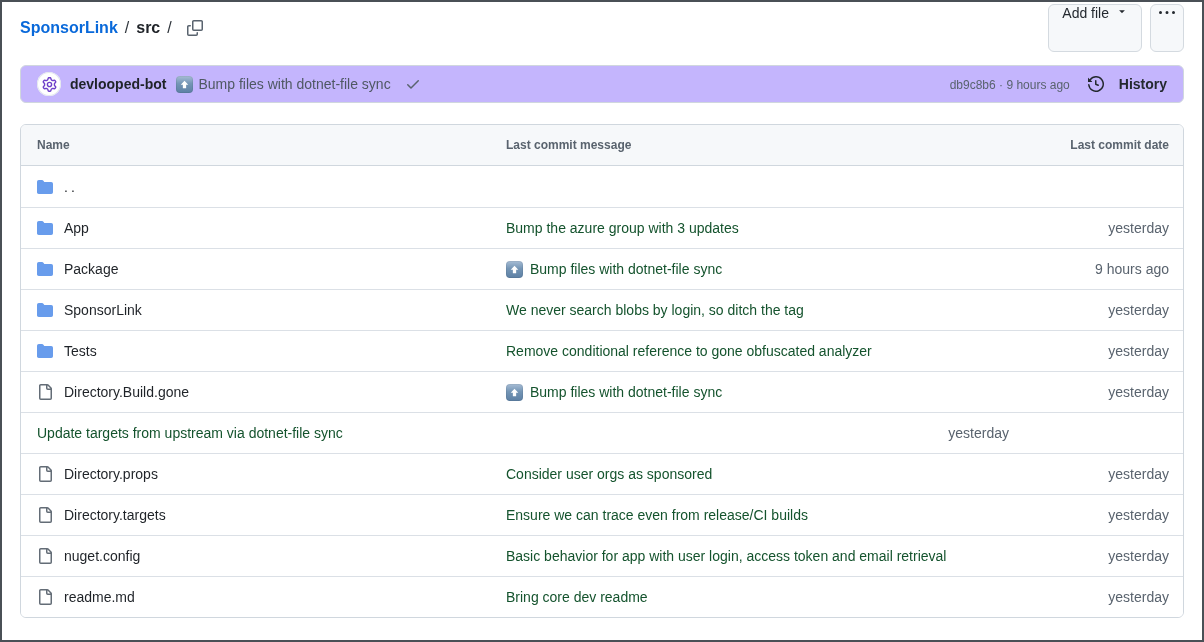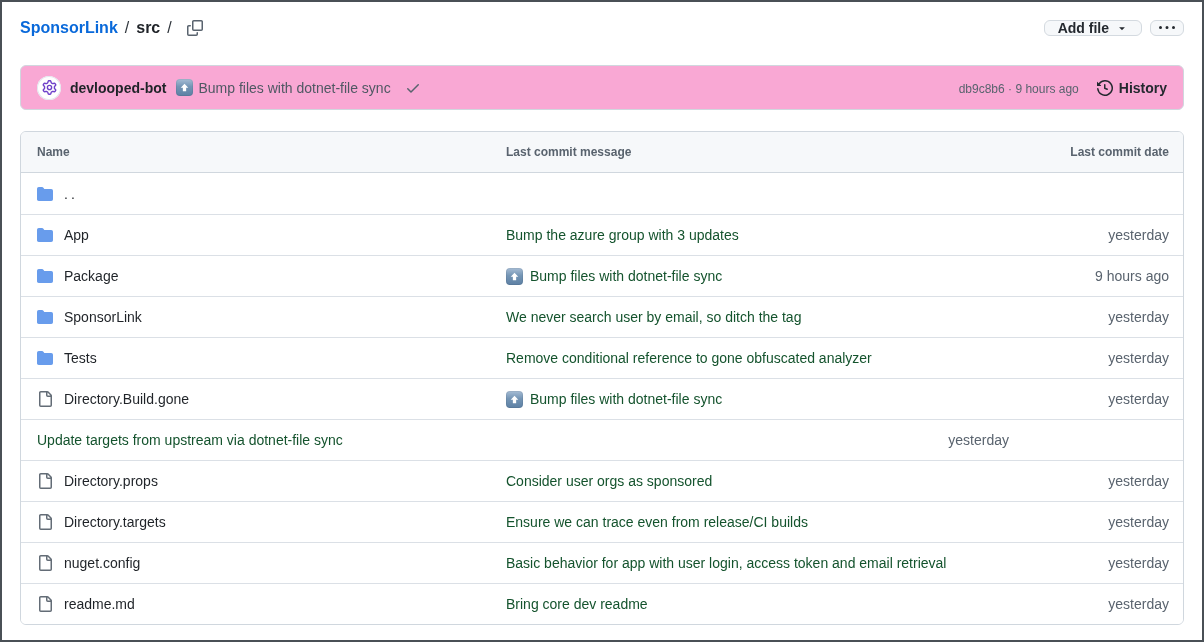--- a/index.html
+++ b/index.html
@@ -15,47 +15,47 @@
   .topbar { display:flex; justify-content:space-between; align-items:center; height:36px; }
   .breadcrumb { display:flex; align-items:center; gap:7px; font-size:16px; }
   .breadcrumb .repo-link { color:#0969da; font-weight:700; text-decoration:none; cursor:pointer; }
   .breadcrumb .sep { color:#30363d; font-weight:400; }
   .breadcrumb .cur { color:#1f2328; font-weight:700; }
   .copy-btn { background:none; border:none; margin-left:8px; padding:0; display:flex; align-items:center; cursor:pointer; color:#59636e; }
   .copy-btn svg { width:16px; height:16px; fill:#59636e; }
 
   .actions { display:flex; align-items:center; gap:8px; }
   .btn {
-    display:inline-flex; align-items:center; justify-content:center; gap:7px;
-    height:16px; padding:0 13px; background:#f6f8fa;
+    display:inline-flex; align-items:flex-start; justify-content:center; gap:7px;
+    height:48px; padding:0 13px; background:#f6f8fa;
     border:1px solid #d4dae0; border-radius:6px;
-    font-family:inherit; font-size:14px; font-weight:700; color:#24292f; cursor:pointer;
+    font-family:inherit; font-size:14px; font-weight:400; color:#24292f; cursor:pointer;
   }
   .btn svg { fill:#24292f; }
   .icon-btn { width:34px; padding:0; }
 
   
   .commit-bar {
-    margin-top:19px; height:45px; border:1px solid #d0d7de; border-radius:6px;
-    display:flex; align-items:center; padding:0 16px; font-size:14px; background:#f9a8d4;
+    margin-top:19px; height:38px; border:1px solid #d0d7de; border-radius:6px;
+    display:flex; align-items:center; padding:0 16px; font-size:14px; background:#c4b5fd;
   }
   .avatar {
     width:24px; height:24px; border-radius:50%; background:#fff;
     box-shadow:0 0 0 1px #e3e8ee inset; display:flex; align-items:center; justify-content:center;
     cursor:pointer; flex:0 0 auto;
   }
   .avatar svg { width:15px; height:15px; fill:#6e40c9; }
   .author { font-weight:700; color:#1f2328; margin-left:9px; cursor:pointer; }
   .commit-bar .emoji-up { margin-left:10px; }
   .commit-msg { color:#4f5863; margin-left:5px; cursor:pointer; }
   .check-icon { margin-left:14px; display:flex; cursor:pointer; }
   .check-icon svg { width:16px; height:16px; fill:#59636e; }
   .bar-right { margin-left:auto; display:flex; align-items:flex-end; gap:18px; }
   .sha-line { font-size:12px; color:#59636e; cursor:pointer; }
-  .history-link { display:flex; align-items:center; gap:6px; font-size:14px; font-weight:700; color:#24292f; cursor:pointer; }
+  .history-link { display:flex; align-items:center; gap:15px; font-size:14px; font-weight:700; color:#24292f; cursor:pointer; }
   .history-link svg { width:16px; height:16px; fill:#24292f; }
 
   
   .file-table { margin-top:21px; border:1px solid #d0d7de; border-radius:6px; overflow:hidden; background:#fff; }
   .thead {
     display:grid; grid-template-columns:469px 1fr 160px; align-items:center;
     height:41px; padding:0 14px 0 16px; background:#f6f8fa;
     border-bottom:1px solid #d0d7de; font-size:12px; font-weight:600; color:#59636e;
   }
   .thead .h-date { text-align:right; }
@@ -199,21 +199,21 @@
         <div class="trow">
     <span class="cell-name">
       <svg class="icon-folder" viewBox="0 0 16 16" aria-hidden="true">
               <path d="M1.75 1A1.75 1.75 0 0 0 0 2.75v10.5C0 14.216.784 15 1.75 15h12.5A1.75 1.75 0 0 0 16 13.25v-8.5A1.75 1.75 0 0 0 14.25 3H7.5a.25.25 0 0 1-.2-.1l-.9-1.2C6.07 1.26 5.55 1 5 1H1.75Z"></path>
             </svg>
 
       <span class="name-label">SponsorLink</span>
     </span>
     <span class="cell-msg">
 
-      <span class="msg-label">We never search user by email, so ditch the tag</span>
+      <span class="msg-label">We never search blobs by login, so ditch the tag</span>
     </span>
     <span class="cell-date">yesterday</span>
   </div>
         <div class="trow">
     <span class="cell-name">
       <svg class="icon-folder" viewBox="0 0 16 16" aria-hidden="true">
               <path d="M1.75 1A1.75 1.75 0 0 0 0 2.75v10.5C0 14.216.784 15 1.75 15h12.5A1.75 1.75 0 0 0 16 13.25v-8.5A1.75 1.75 0 0 0 14.25 3H7.5a.25.25 0 0 1-.2-.1l-.9-1.2C6.07 1.26 5.55 1 5 1H1.75Z"></path>
             </svg>
 
       <span class="name-label">Tests</span>

